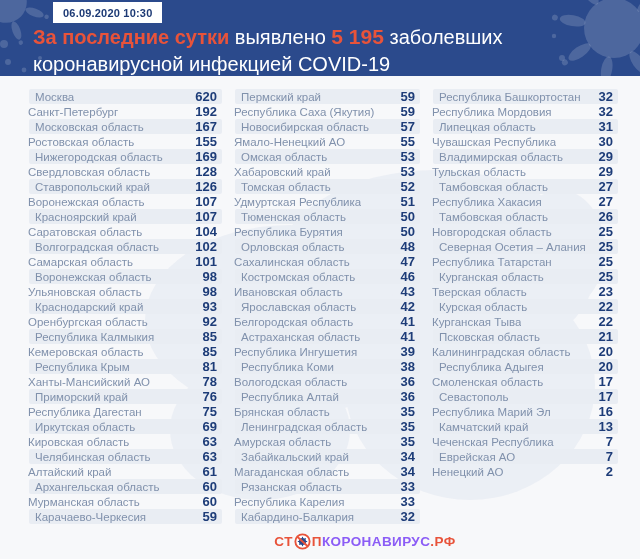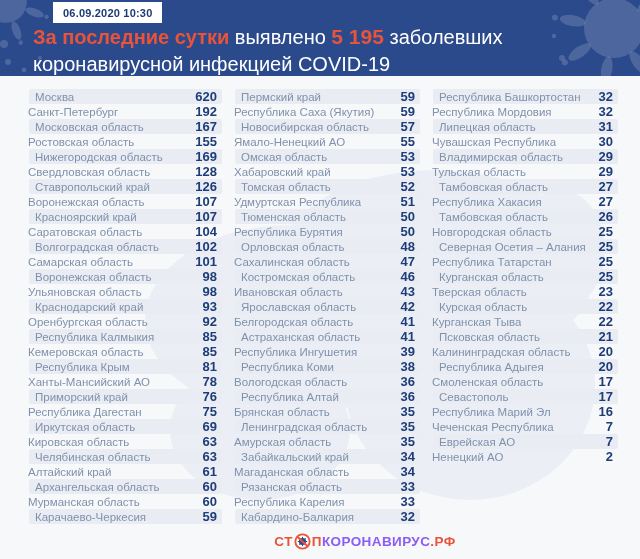--- a/index.html
+++ b/index.html
@@ -473,20 +473,24 @@
         <span class="region-name">Смоленская область</span>
         <span class="region-value">17</span>
       </div>
       <div class="row striped">
         <span class="region-name">Севастополь</span>
         <span class="region-value">17</span>
       </div>
       <div class="row">
         <span class="region-name">Республика Марий Эл</span>
         <span class="region-value">16</span>
+      </div>
+      <div class="row striped">
+        <span class="region-name">Камчатский край</span>
+        <span class="region-value">13</span>
       </div>
       <div class="row">
         <span class="region-name">Чеченская Республика</span>
         <span class="region-value">7</span>
       </div>
       <div class="row striped">
         <span class="region-name">Еврейская АО</span>
         <span class="region-value">7</span>
       </div>
       <div class="row">

